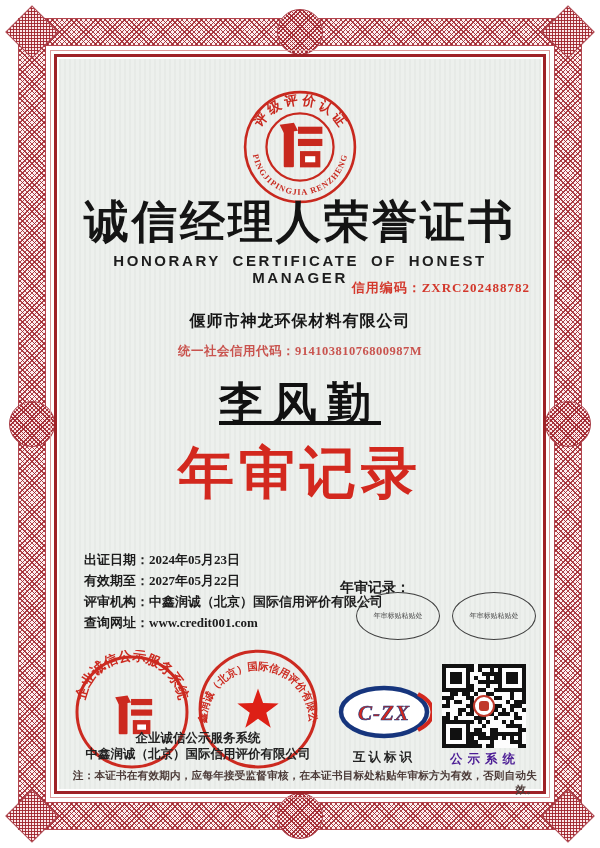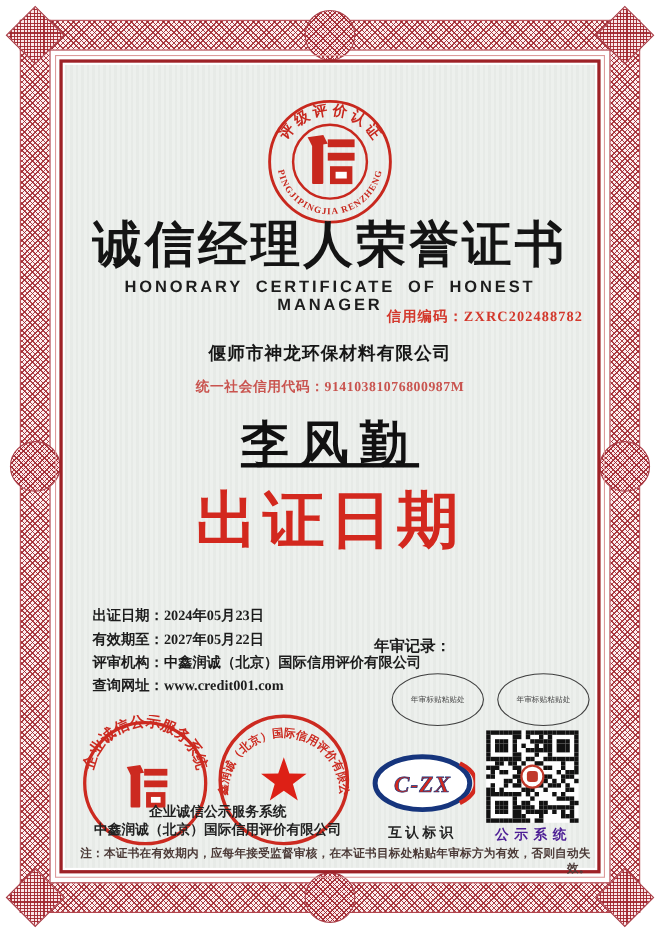--- a/index.html
+++ b/index.html
@@ -34,21 +34,21 @@
   #subtitle{top:252px;font-size:15px;font-weight:700;color:#1d1d1d;letter-spacing:2.6px;word-spacing:5px;
      font-family:"Liberation Sans",sans-serif;}
   #credit-row{top:279px;left:60px;width:470px;text-align:right;font-size:13px;font-weight:700;color:#d3382c;letter-spacing:1px;}
   #company{top:311px;font-size:16px;font-weight:900;color:#161616;letter-spacing:1px;}
   #uscc-row{top:343px;font-size:12.5px;font-weight:700;color:#c9544f;letter-spacing:.5px;}
   #person{top:374px;font-size:44px;font-weight:900;color:#111;letter-spacing:10px;text-decoration:underline;}
   #honor{top:436px;font-size:56px;font-weight:900;color:#d3281e;letter-spacing:5px;}
   #fields{top:549px;left:84px;font-size:13px;font-weight:700;color:#1c1c1c;}
   #fields .frow{height:21px;line-height:21px;}
   #annual-label{top:567px;left:340px;font-size:14px;font-weight:700;color:#1c1c1c;margin-top:12px;}
-  .sticker{position:absolute;top:612px;width:82px;height:46px;border:1.5px solid #3f3f3f;border-radius:50%;
+  .sticker{position:absolute;top:592px;width:82px;height:46px;border:1.5px solid #3f3f3f;border-radius:50%;
      display:flex;align-items:center;justify-content:center;font-size:7px;color:#4a4a4a;}
   #sticker-1{left:356px;} #sticker-2{left:452px;}
   
   #seal1{left:72px;top:650px;} #seal2{left:196px;top:645px;}
   #czx{left:336px;top:684px;}
   #caption1{top:730px;left:74px;width:248px;text-align:center;font-size:12.5px;font-weight:700;color:#222;}
   #caption2{top:746px;left:58px;width:280px;text-align:center;font-size:12.5px;font-weight:700;color:#222;}
   #czx-caption{top:749px;left:336px;width:96px;text-align:center;font-size:12.5px;font-weight:700;color:#222;letter-spacing:3px;}
   #qr-caption{top:751px;left:430px;width:110px;text-align:center;font-size:12.5px;font-weight:700;color:#4c1d95;letter-spacing:5px;}
   #qr-wrap{left:442px;top:664px;width:84px;height:84px;background:#fdfdfd;}
@@ -110,21 +110,21 @@
   <div id="credit-row" class="abs">
     <span>信用编码：</span><span>ZXRC202488782</span>
   </div>
 
   <div id="company" class="abs center">偃师市神龙环保材料有限公司</div>
   <div id="uscc-row" class="abs center">
     <span>统一社会信用代码：</span><span>91410381076800987M</span>
   </div>
 
   <div id="person" class="abs center">李风勤</div>
-  <div id="honor" class="abs center">出证日期</div>
+  <div id="honor" class="abs center">年审记录</div>
 
   <div id="fields" class="abs">
     <div class="frow">
       <span>出证日期：</span><span>2024年05月23日</span>
     </div>
     <div class="frow">
       <span>有效期至：</span><span>2027年05月22日</span>
     </div>
     <div class="frow">
       <span>评审机构：</span><span>中鑫润诚（北京）国际信用评价有限公司</span>

